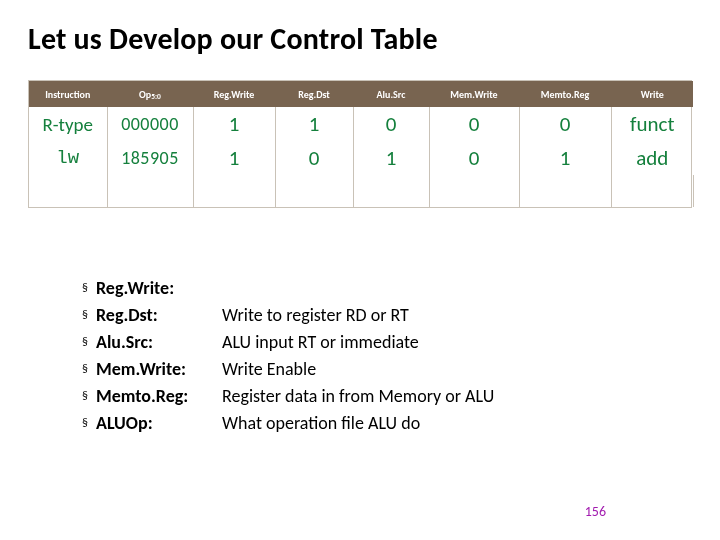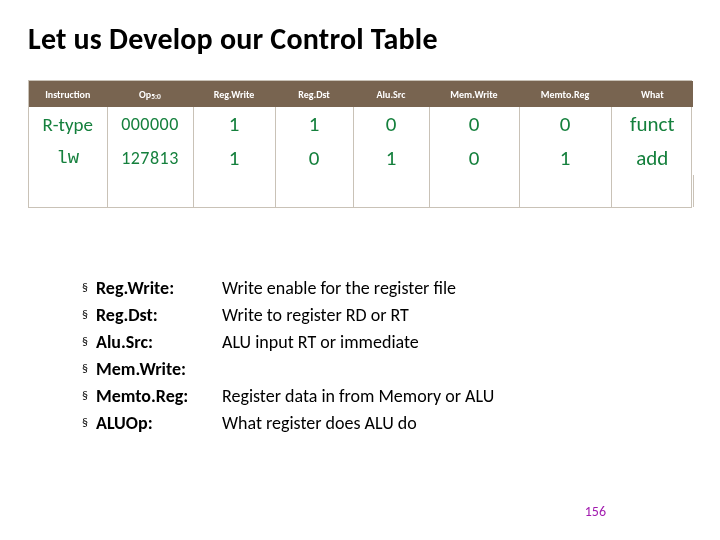--- a/index.html
+++ b/index.html
@@ -149,37 +149,37 @@
         <tr>
           <th>Instruction</th>
           <th>
             <span>Op</span><span class="sub">5:0</span>
           </th>
           <th>Reg.Write</th>
           <th>Reg.Dst</th>
           <th>Alu.Src</th>
           <th>Mem.Write</th>
           <th>Memto.Reg</th>
-          <th>What</th>
+          <th>Write</th>
         </tr>
       </thead>
       <tbody>
         <tr>
           <td class="instr">R-type</td>
           <td class="op">000000</td>
           <td>1</td>
           <td>1</td>
           <td>0</td>
           <td>0</td>
           <td>0</td>
           <td>funct</td>
         </tr>
         <tr>
           <td class="instr mono">lw</td>
-          <td class="op">127813</td>
+          <td class="op">185905</td>
           <td>1</td>
           <td>0</td>
           <td>1</td>
           <td>0</td>
           <td>1</td>
           <td>add</td>
         </tr>
         <tr class="blank">
           <td></td>
             <td></td>
@@ -191,44 +191,44 @@
             <td></td>
         </tr>
       </tbody>
     </table>
   </div>
 
   <div class="defs">
     <div class="def-row">
       <div class="bullet">§</div>
       <div class="term">Reg.Write:</div>
-      <div class="desc">Write enable for the register file</div>
     </div>
     <div class="def-row">
       <div class="bullet">§</div>
       <div class="term">Reg.Dst:</div>
       <div class="desc">Write to register RD or RT</div>
     </div>
     <div class="def-row">
       <div class="bullet">§</div>
       <div class="term">Alu.Src:</div>
       <div class="desc">ALU input RT or immediate</div>
     </div>
     <div class="def-row">
       <div class="bullet">§</div>
       <div class="term">Mem.Write:</div>
+      <div class="desc">Write Enable</div>
     </div>
     <div class="def-row">
       <div class="bullet">§</div>
       <div class="term">Memto.Reg:</div>
       <div class="desc">Register data in from Memory or ALU</div>
     </div>
     <div class="def-row">
       <div class="bullet">§</div>
       <div class="term">ALUOp:</div>
-      <div class="desc">What register does ALU do</div>
+      <div class="desc">What operation file ALU do</div>
     </div>
   </div>
 
   <div class="pagenum">156</div>
   <div class="accent-bar"></div>
 
 </div>
 
 </body></html>

